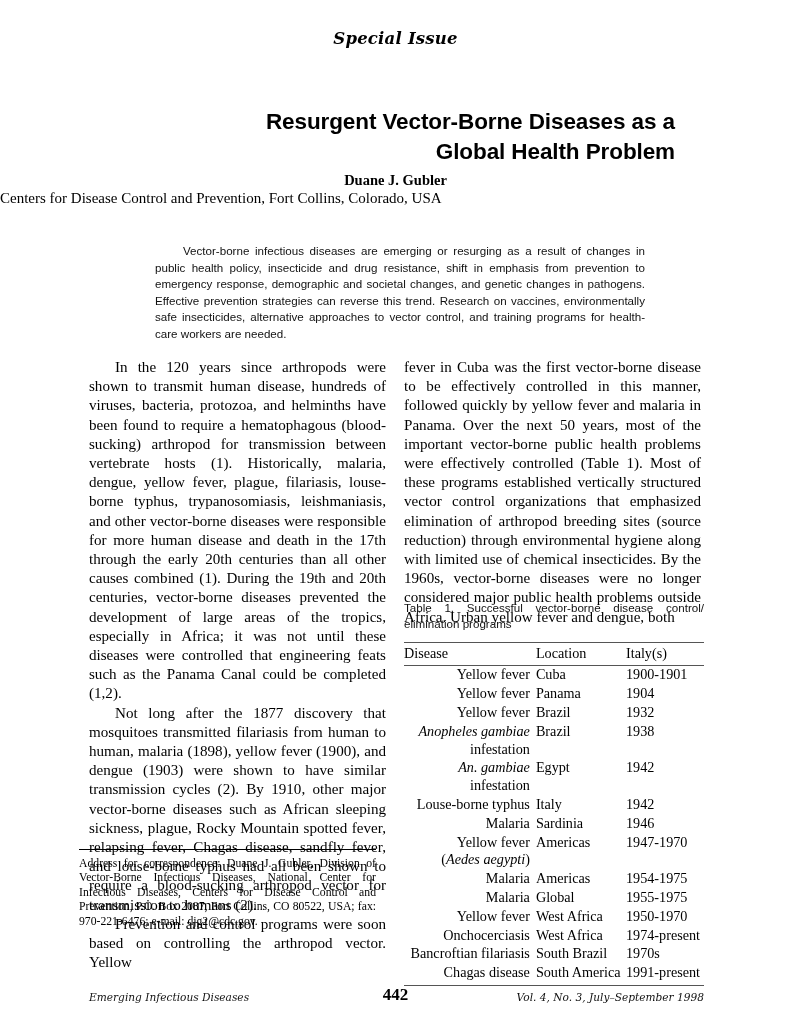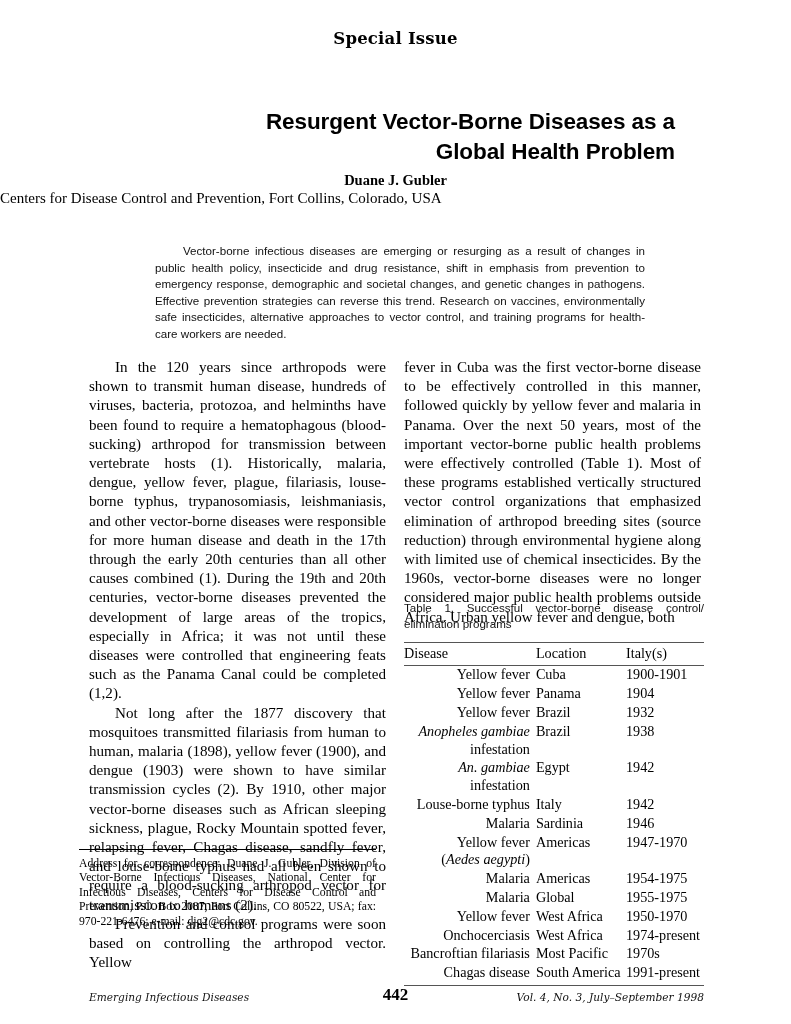--- a/index.html
+++ b/index.html
@@ -23,20 +23,21 @@
     height: 1024px;
   }
 
   
   .special-issue {
     position: absolute;
     left: 0; top: 29px;
     width: 791px;
     text-align: center;
     font-family: "DejaVu Serif", "Liberation Serif", serif;
+    font-style: italic;
     font-weight: 700;
     font-size: 16.5px;
     letter-spacing: 0.2px;
   }
 
   .article-title {
     position: absolute;
     left: 115px; top: 92px;
     width: 560px;
     text-align: right;
@@ -296,21 +297,21 @@
             <td class="c-location">West Africa</td>
             <td class="c-years">1950-1970</td>
           </tr>
           <tr>
             <td class="c-disease"><span>Onchocerciasis</span></td>
             <td class="c-location">West Africa</td>
             <td class="c-years">1974-present</td>
           </tr>
           <tr>
             <td class="c-disease"><span>Bancroftian filariasis</span></td>
-            <td class="c-location">Most Pacific</td>
+            <td class="c-location">South Brazil</td>
             <td class="c-years">1970s</td>
           </tr>
           <tr class="last">
             <td class="c-disease"><span>Chagas disease</span></td>
             <td class="c-location">South America</td>
             <td class="c-years">1991-present</td>
           </tr>
         </tbody>
       <tfoot>
         <tr>

